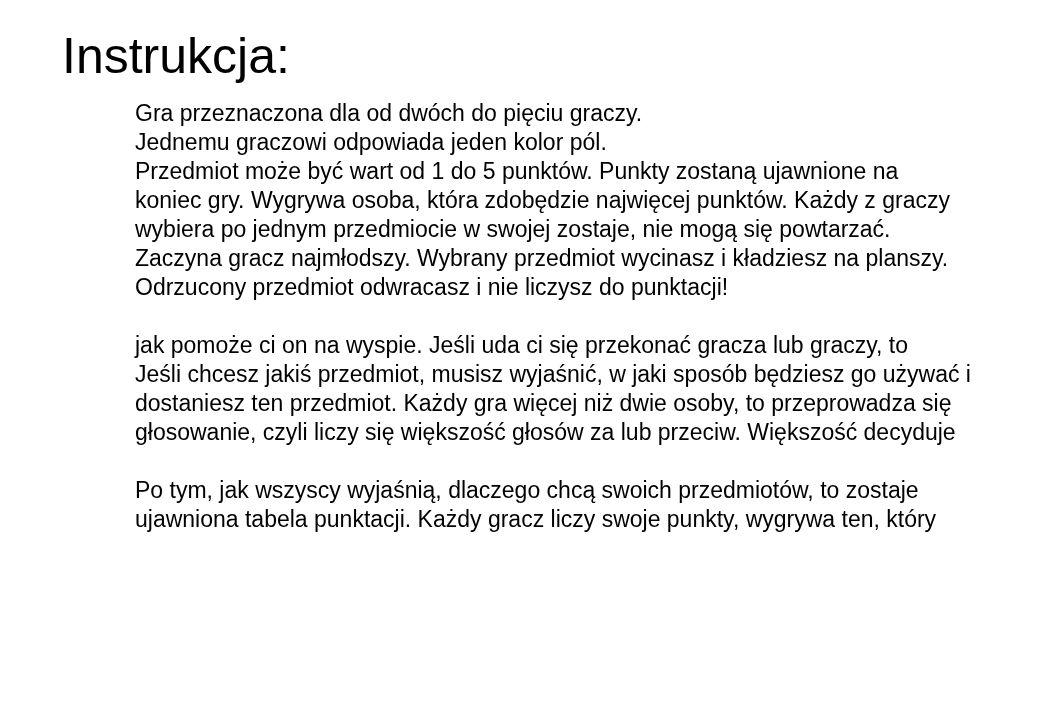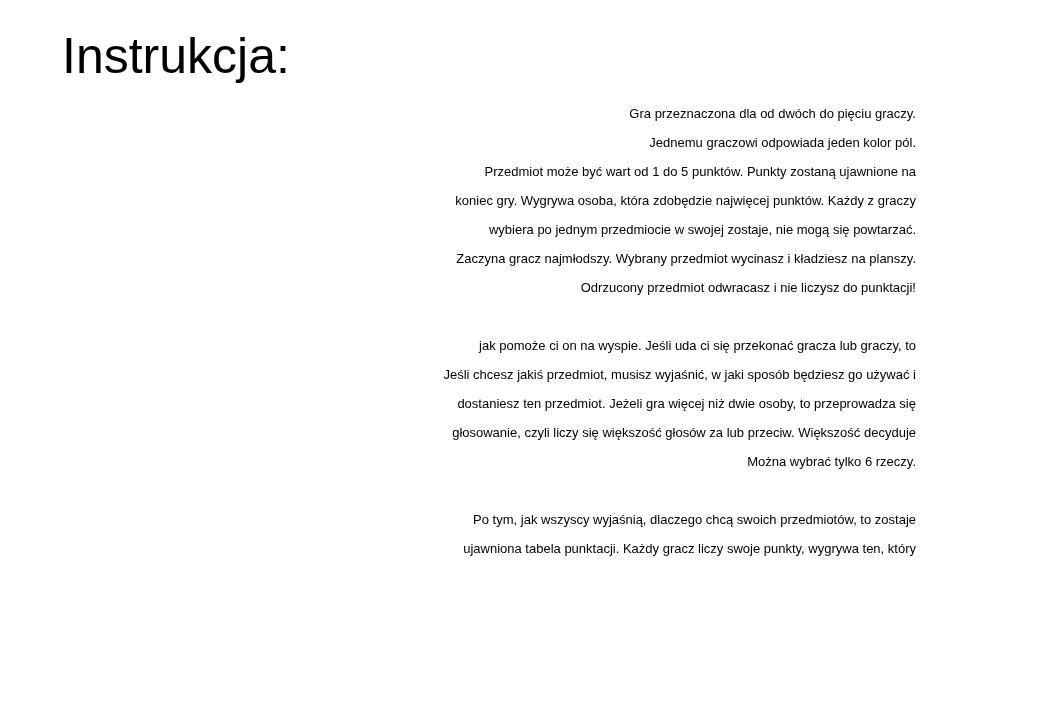--- a/index.html
+++ b/index.html
@@ -13,38 +13,37 @@
       position: relative;
       overflow: hidden;
       font-family: "Liberation Sans", "DejaVu Sans", sans-serif;
       color: #000000;
     }
     .slide {
       position: absolute;
       left: 0; top: 0;
       width: 1040px; height: 720px;
       background: #ffffff;
-      text-align: right;
     }
     .title {
       position: absolute;
       left: 62px;
       top: 24px;
       font-size: 50px;
       line-height: 64px;
       font-weight: normal;
       letter-spacing: 0px;
       margin: 0;
     }
     .body-text {
       position: absolute;
-      left: 116px;
+      left: 135px;
       top: 99px;
       width: 800px;
-      font-size: 13px;
+      font-size: 23px;
       line-height: 29px;
     }
     .line {
       display: block;
       white-space: nowrap;
       height: 29px;
     }
     .blank {
       display: block;
       height: 29px;
@@ -63,23 +62,22 @@
       <span class="line">Przedmiot może być wart od 1 do 5 punktów.  Punkty zostaną ujawnione na</span>
       <span class="line">koniec gry. Wygrywa osoba, która zdobędzie najwięcej punktów. Każdy z graczy</span>
       <span class="line">wybiera po jednym przedmiocie w swojej zostaje, nie mogą się powtarzać.</span>
       <span class="line">Zaczyna gracz najmłodszy. Wybrany przedmiot wycinasz i kładziesz na planszy.</span>
       <span class="line">Odrzucony przedmiot odwracasz i nie liczysz do punktacji!</span>
     </div>
     <span class="blank"></span>
     <div>
       <span class="line">jak pomoże ci on na wyspie. Jeśli uda ci się przekonać gracza lub graczy, to</span>
       <span class="line">Jeśli chcesz jakiś przedmiot, musisz wyjaśnić, w jaki sposób będziesz go używać i</span>
-      <span class="line">dostaniesz ten przedmiot. Jeżeli gra więcej niż dwie osoby, to przeprowadza się</span>
+      <span class="line">dostaniesz ten przedmiot. Każdy gra więcej niż dwie osoby, to przeprowadza się</span>
       <span class="line">głosowanie, czyli liczy się większość głosów za lub przeciw.  Większość decyduje</span>
-      <span class="line">Można wybrać tylko 6 rzeczy.</span>
     </div>
     <span class="blank"></span>
     <div>
       <span class="line">Po tym, jak wszyscy wyjaśnią, dlaczego chcą swoich przedmiotów, to zostaje</span>
       <span class="line">ujawniona tabela punktacji. Każdy gracz liczy swoje punkty, wygrywa ten, który</span>
     </div>
   </div>
 </div>
 
 </body></html>

